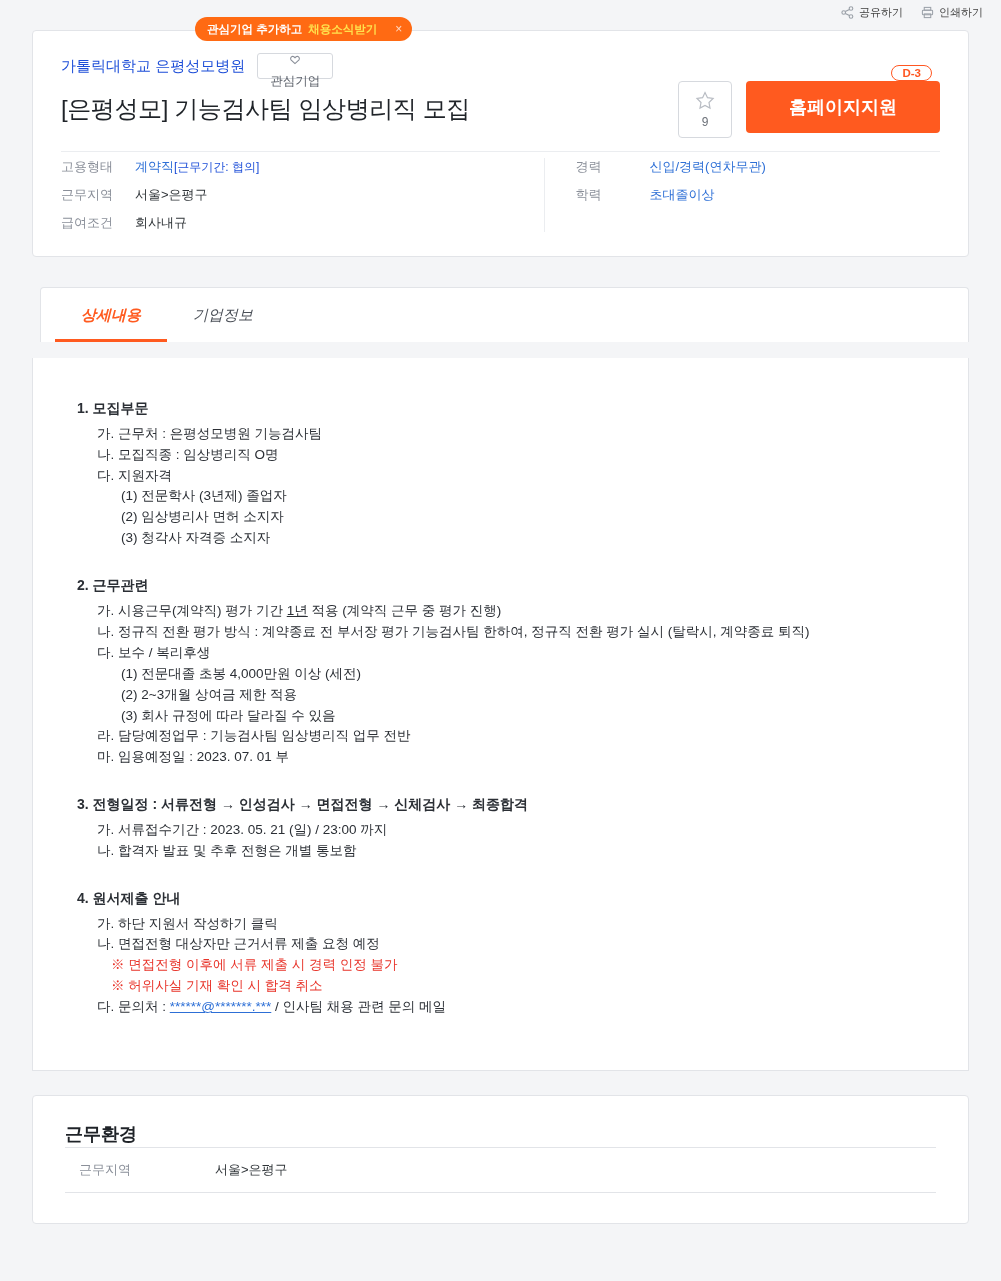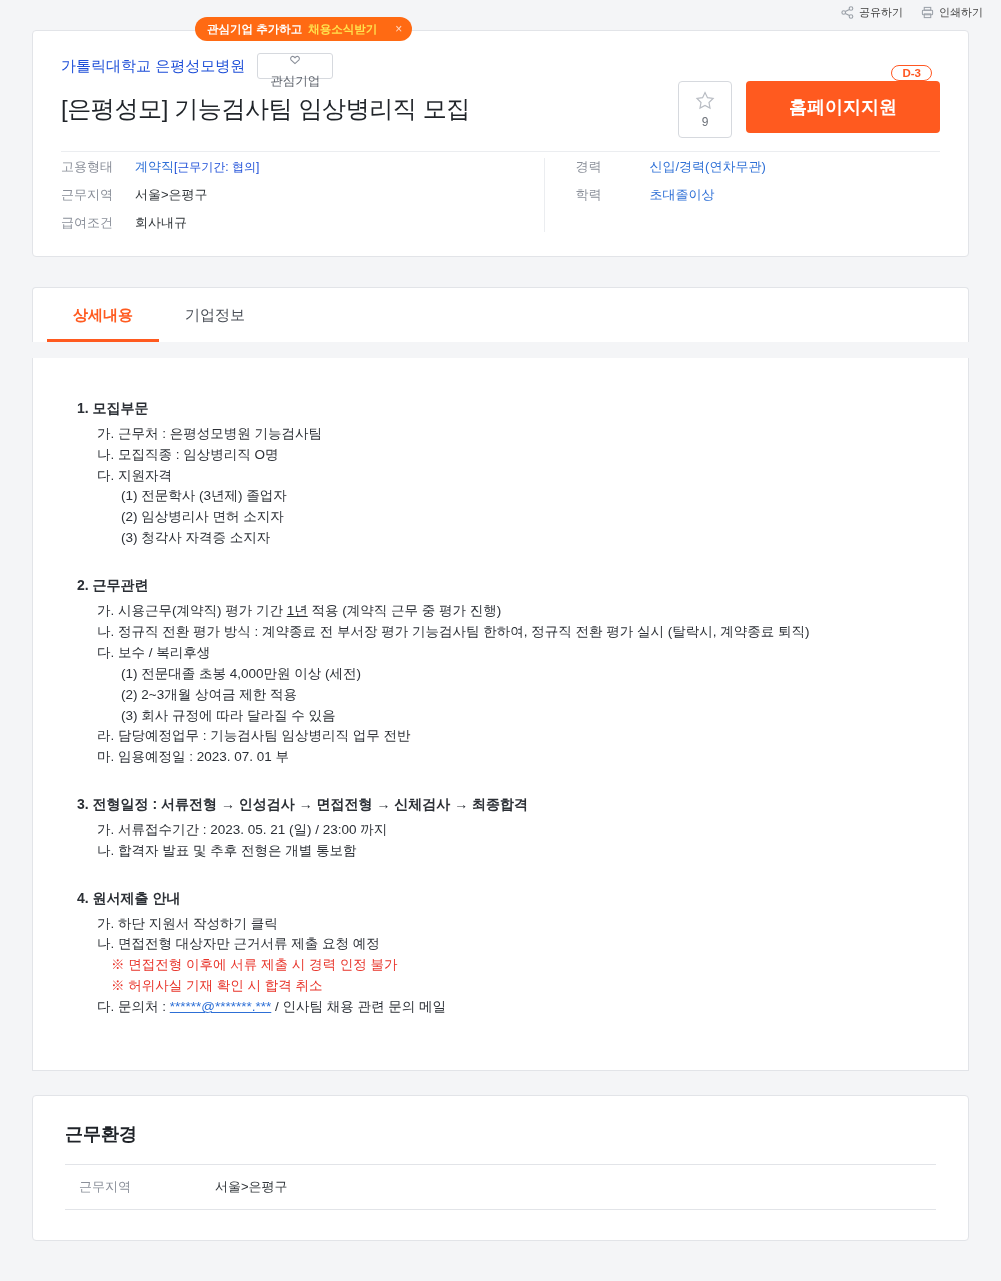--- a/index.html
+++ b/index.html
@@ -162,27 +162,28 @@
   }
   .summary-col.right { border-left: 1px solid #ebedf0; padding-left: 30px; flex: 0 0 45%;}
   .summary-row { display: flex; font-size: 13px; align-items: baseline; }
   .summary-row .k { width: 74px; color: #8a8f99; flex: none; }
   .summary-row .v { color: #2f3438; }
   .summary-row .v.link { color: #2d6fd6; }
   .summary-row .sub { color: #1d4ed8; font-size: 12px; }
 
   
   .tabs {
-    margin: 30px 32px 0 32px;
+    margin: 30px 32px 0 40px;
     background: #fff;
     border: 1px solid #e2e4e8;
     border-bottom: none;
     border-radius: 4px 4px 0 0;
     display: flex;
     padding: 0 14px;
+    font-style: italic;
   }
   .tab {
     padding: 18px 26px 14px 26px;
     font-size: 15px;
     color: #4a4f57;
     cursor: pointer;
     border-bottom: 3px solid transparent;
   }
   .tab.active {
     color: #ff5a1f;
@@ -218,21 +219,21 @@
 
   
   .env {
     margin: 24px 32px 0 32px;
     background: #fff;
     border: 1px solid #e2e4e8;
     border-radius: 4px;
     padding: 26px 32px 30px 32px;
   }
   .env h2 {
-    margin: 0 0 18px 0;
+    margin: 0 0 1px 0;
     font-size: 18px;
     font-weight: bold;
     color: #1f2328;
   }
   .env-table {
     border-top: 1px solid #e2e4e8;
     border-bottom: 1px solid #e2e4e8;
     display: flex;
     align-items: center;
     height: 46px;

